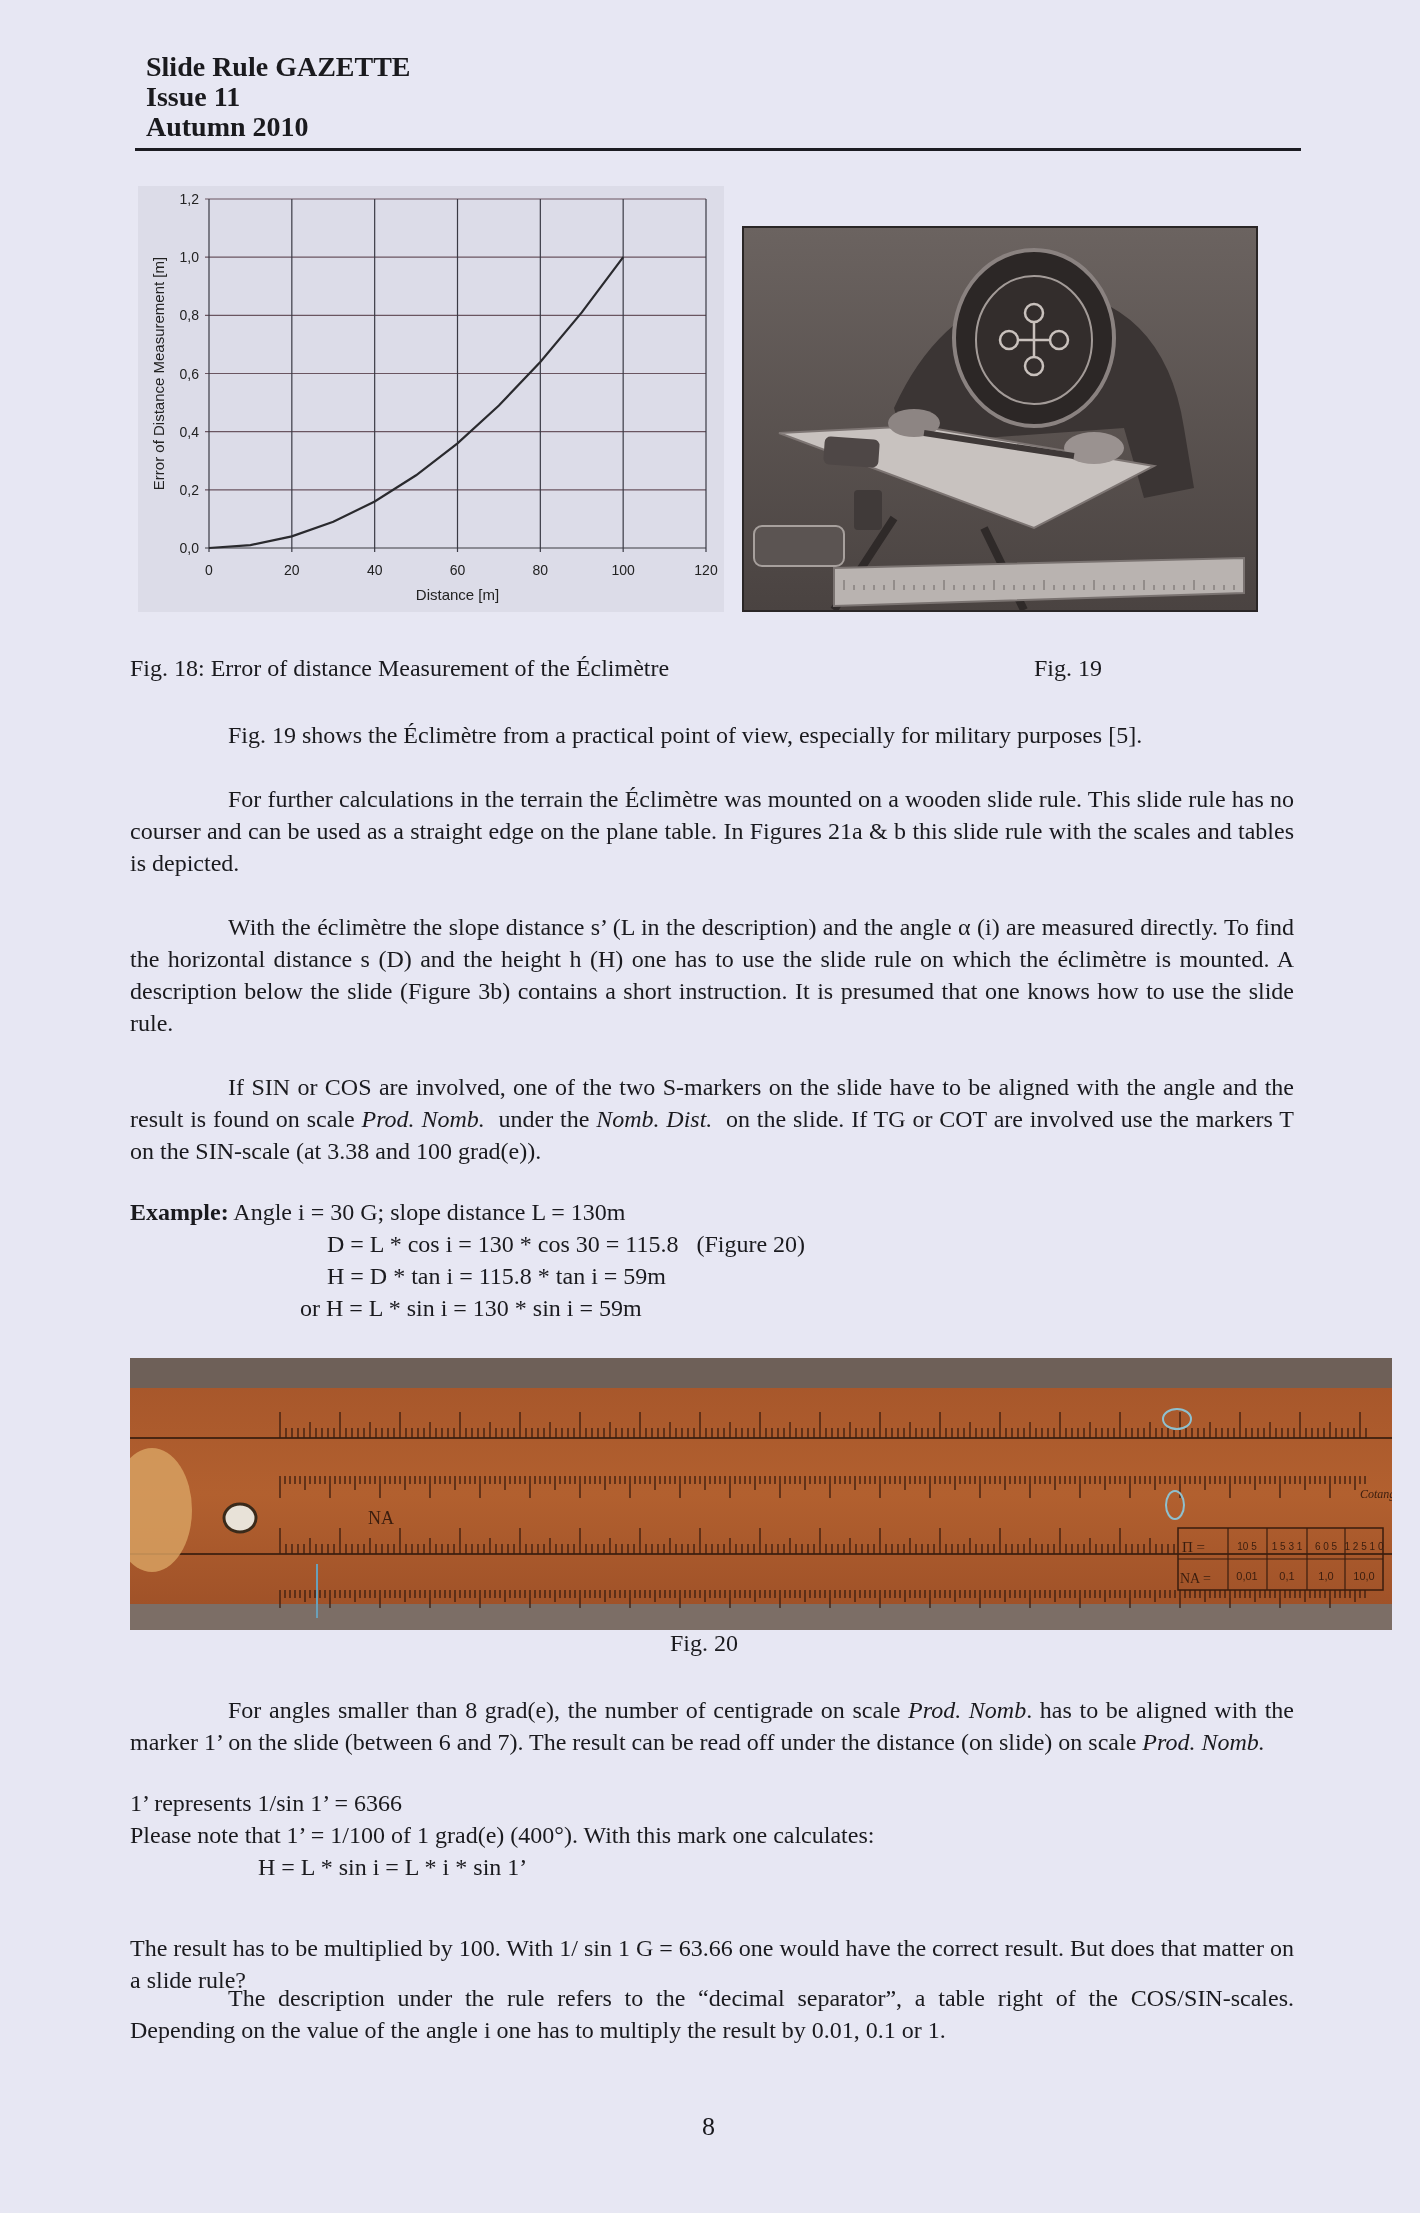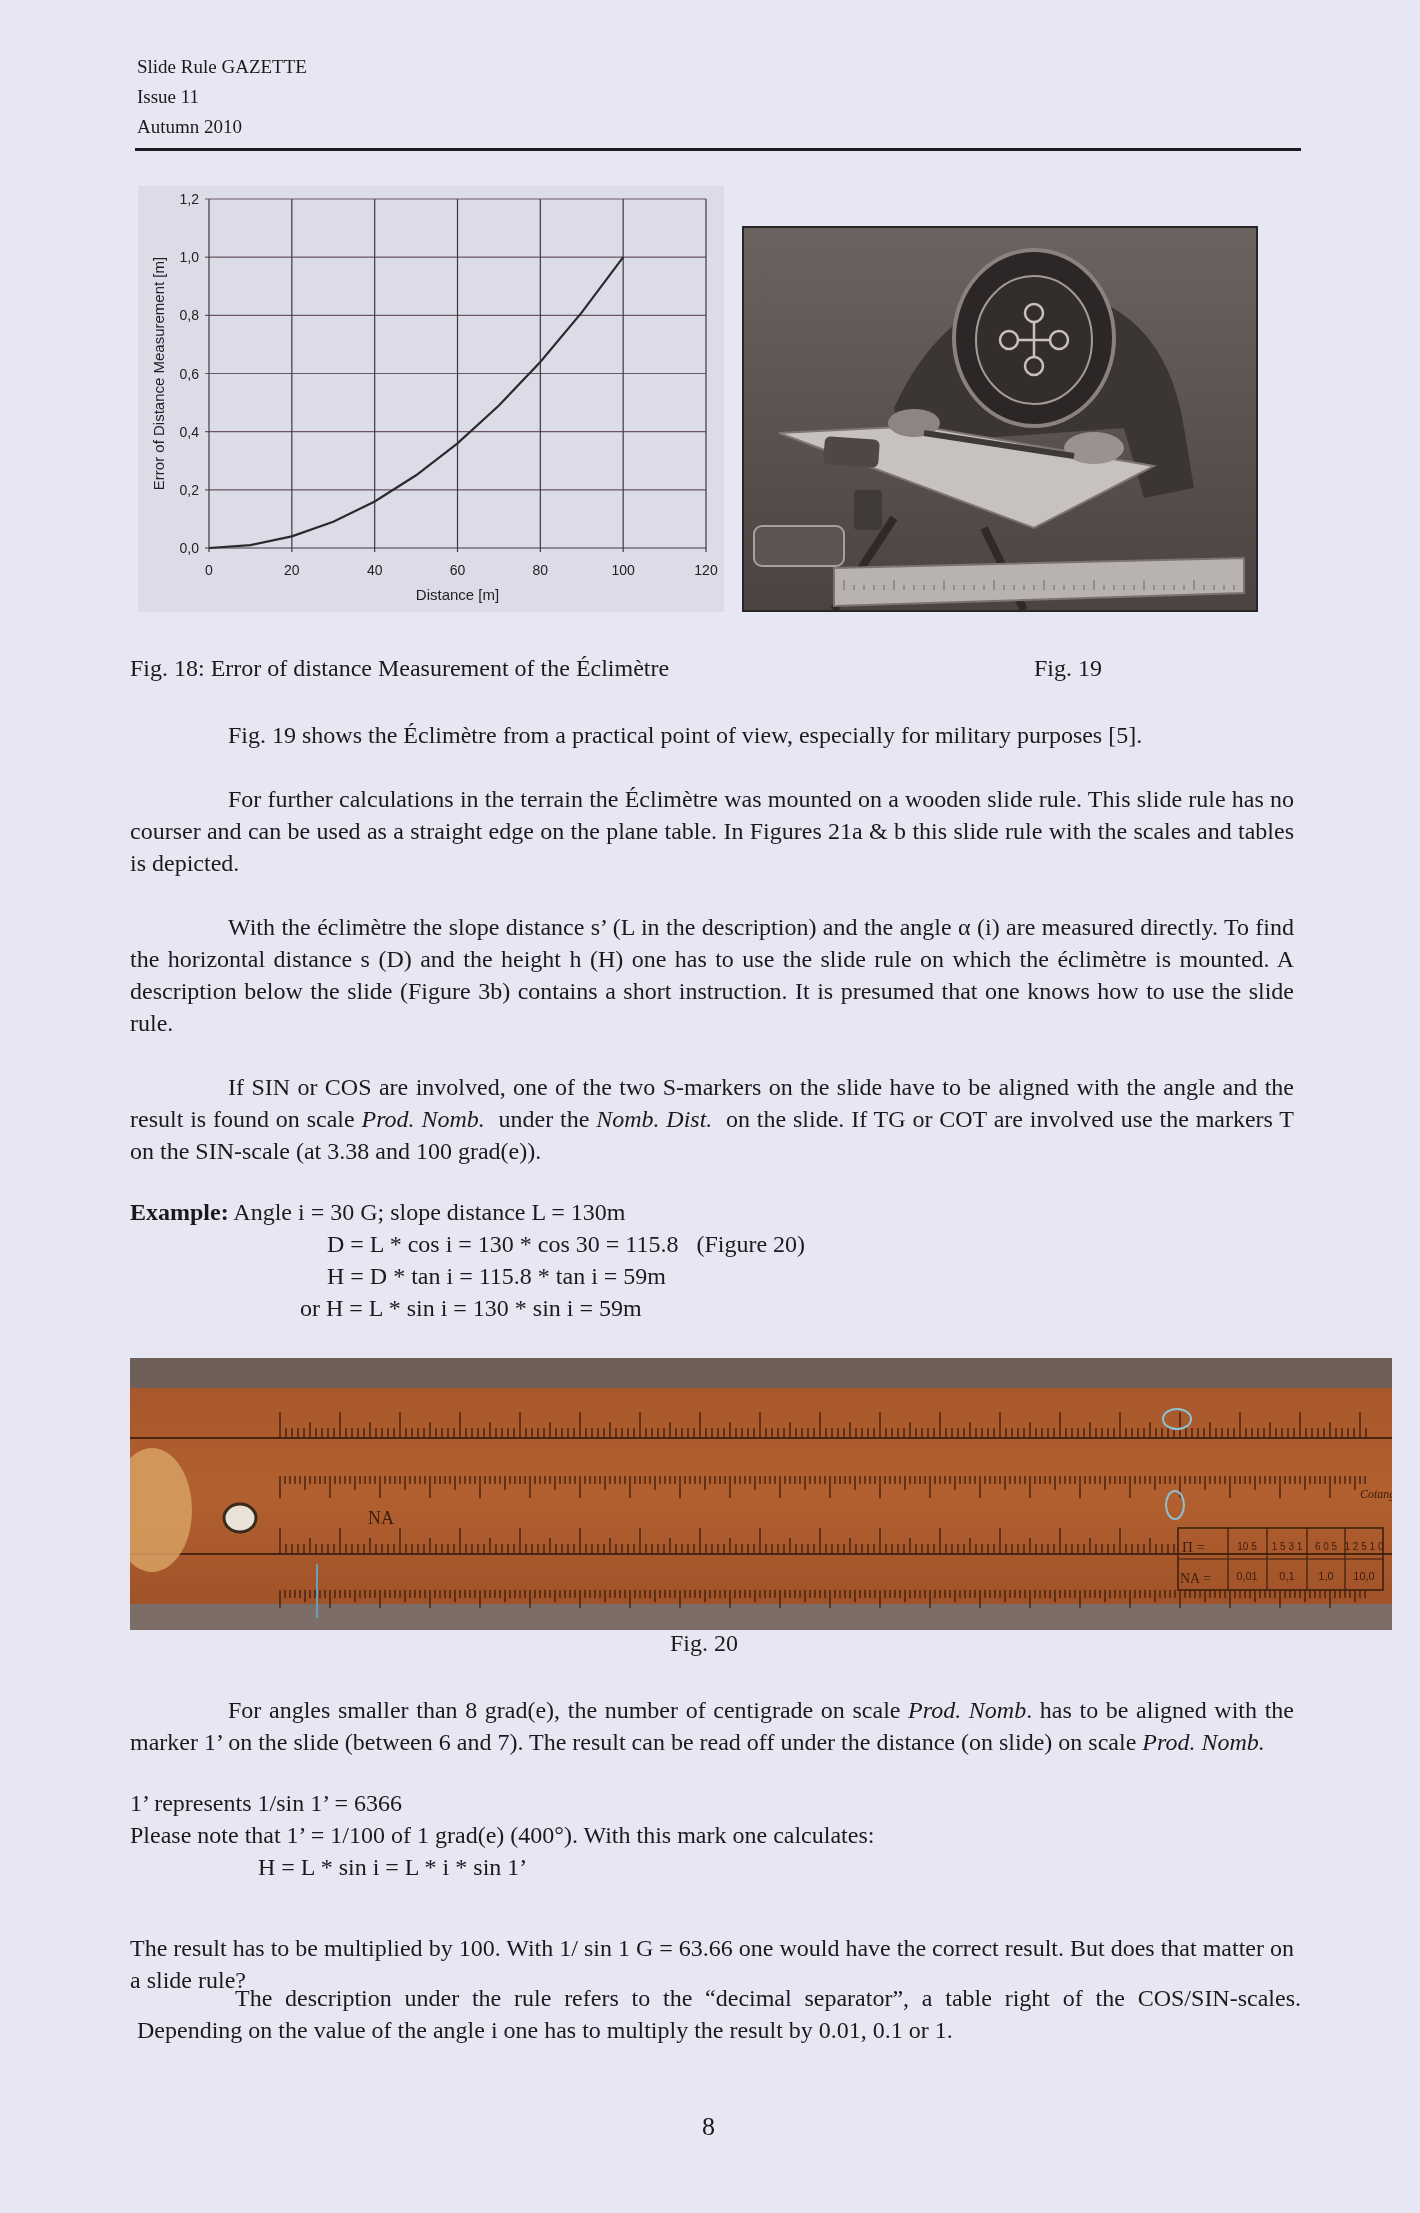--- a/index.html
+++ b/index.html
@@ -2,21 +2,21 @@
 <html><head>
 <meta charset="utf-8">
 <style>
   html, body { margin: 0; padding: 0; }
   body {
     width: 1420px; height: 2213px; position: relative; overflow: hidden;
     background: #e7e7f3;
     font-family: "Liberation Serif", "DejaVu Serif", serif;
     color: #1a1a1e;
   }
-  .masthead { position: absolute; left: 137px; top: 52px; font-weight: normal; font-size: 19px; line-height: 30px; }
+  .masthead { position: absolute; left: 146px; top: 52px; font-weight: bold; font-size: 28px; line-height: 30px; }
   .masthead div { white-space: nowrap; }
   .rule-line { position: absolute; left: 135px; top: 148px; width: 1166px; height: 3px; background: #1c1c22; }
 
   
   .chart-panel { position: absolute; left: 138px; top: 186px; width: 586px; height: 426px; background: #dcdce8; }
   .chart-svg { position: absolute; left: 0; top: 0; }
   .chart-svg text { font-family: "Liberation Sans", "DejaVu Sans", sans-serif; fill: #222; }
 
   
   .photo { position: absolute; left: 742px; top: 226px; width: 516px; height: 386px; background: #5e5754; border: 2px solid #2a2626; box-sizing: border-box; overflow: hidden; }
@@ -1017,17 +1017,17 @@
 </div>
 
 <div class="line" style="left:130px; top:1790px;">1’ represents 1/sin 1’ = 6366</div>
 <div class="line" style="left:130px; top:1822px;">Please note that 1’ = 1/100 of 1 grad(e) (400°). With this mark one calculates:</div>
 <div class="line" style="left:258px; top:1854px;">H = L * sin i = L * i * sin 1’</div>
 
 <div class="para" style="top:1932px;">
   <span>The result has to be multiplied by 100. With 1/ sin 1 G = 63.66 one would have the correct result. But does that matter on a slide rule?</span>
 </div>
 
-<div class="para" style="top:1982px;margin-left:7px;">
+<div class="para" style="top:1982px;">
   <span class="indent"></span><span>The description under the rule refers to the “decimal separator”, a table right of the COS/SIN-scales. Depending on the value of the angle i one has to multiply the result by 0.01, 0.1 or 1.</span>
 </div>
 
 <div class="page-num">8</div>
 
 </body></html>

